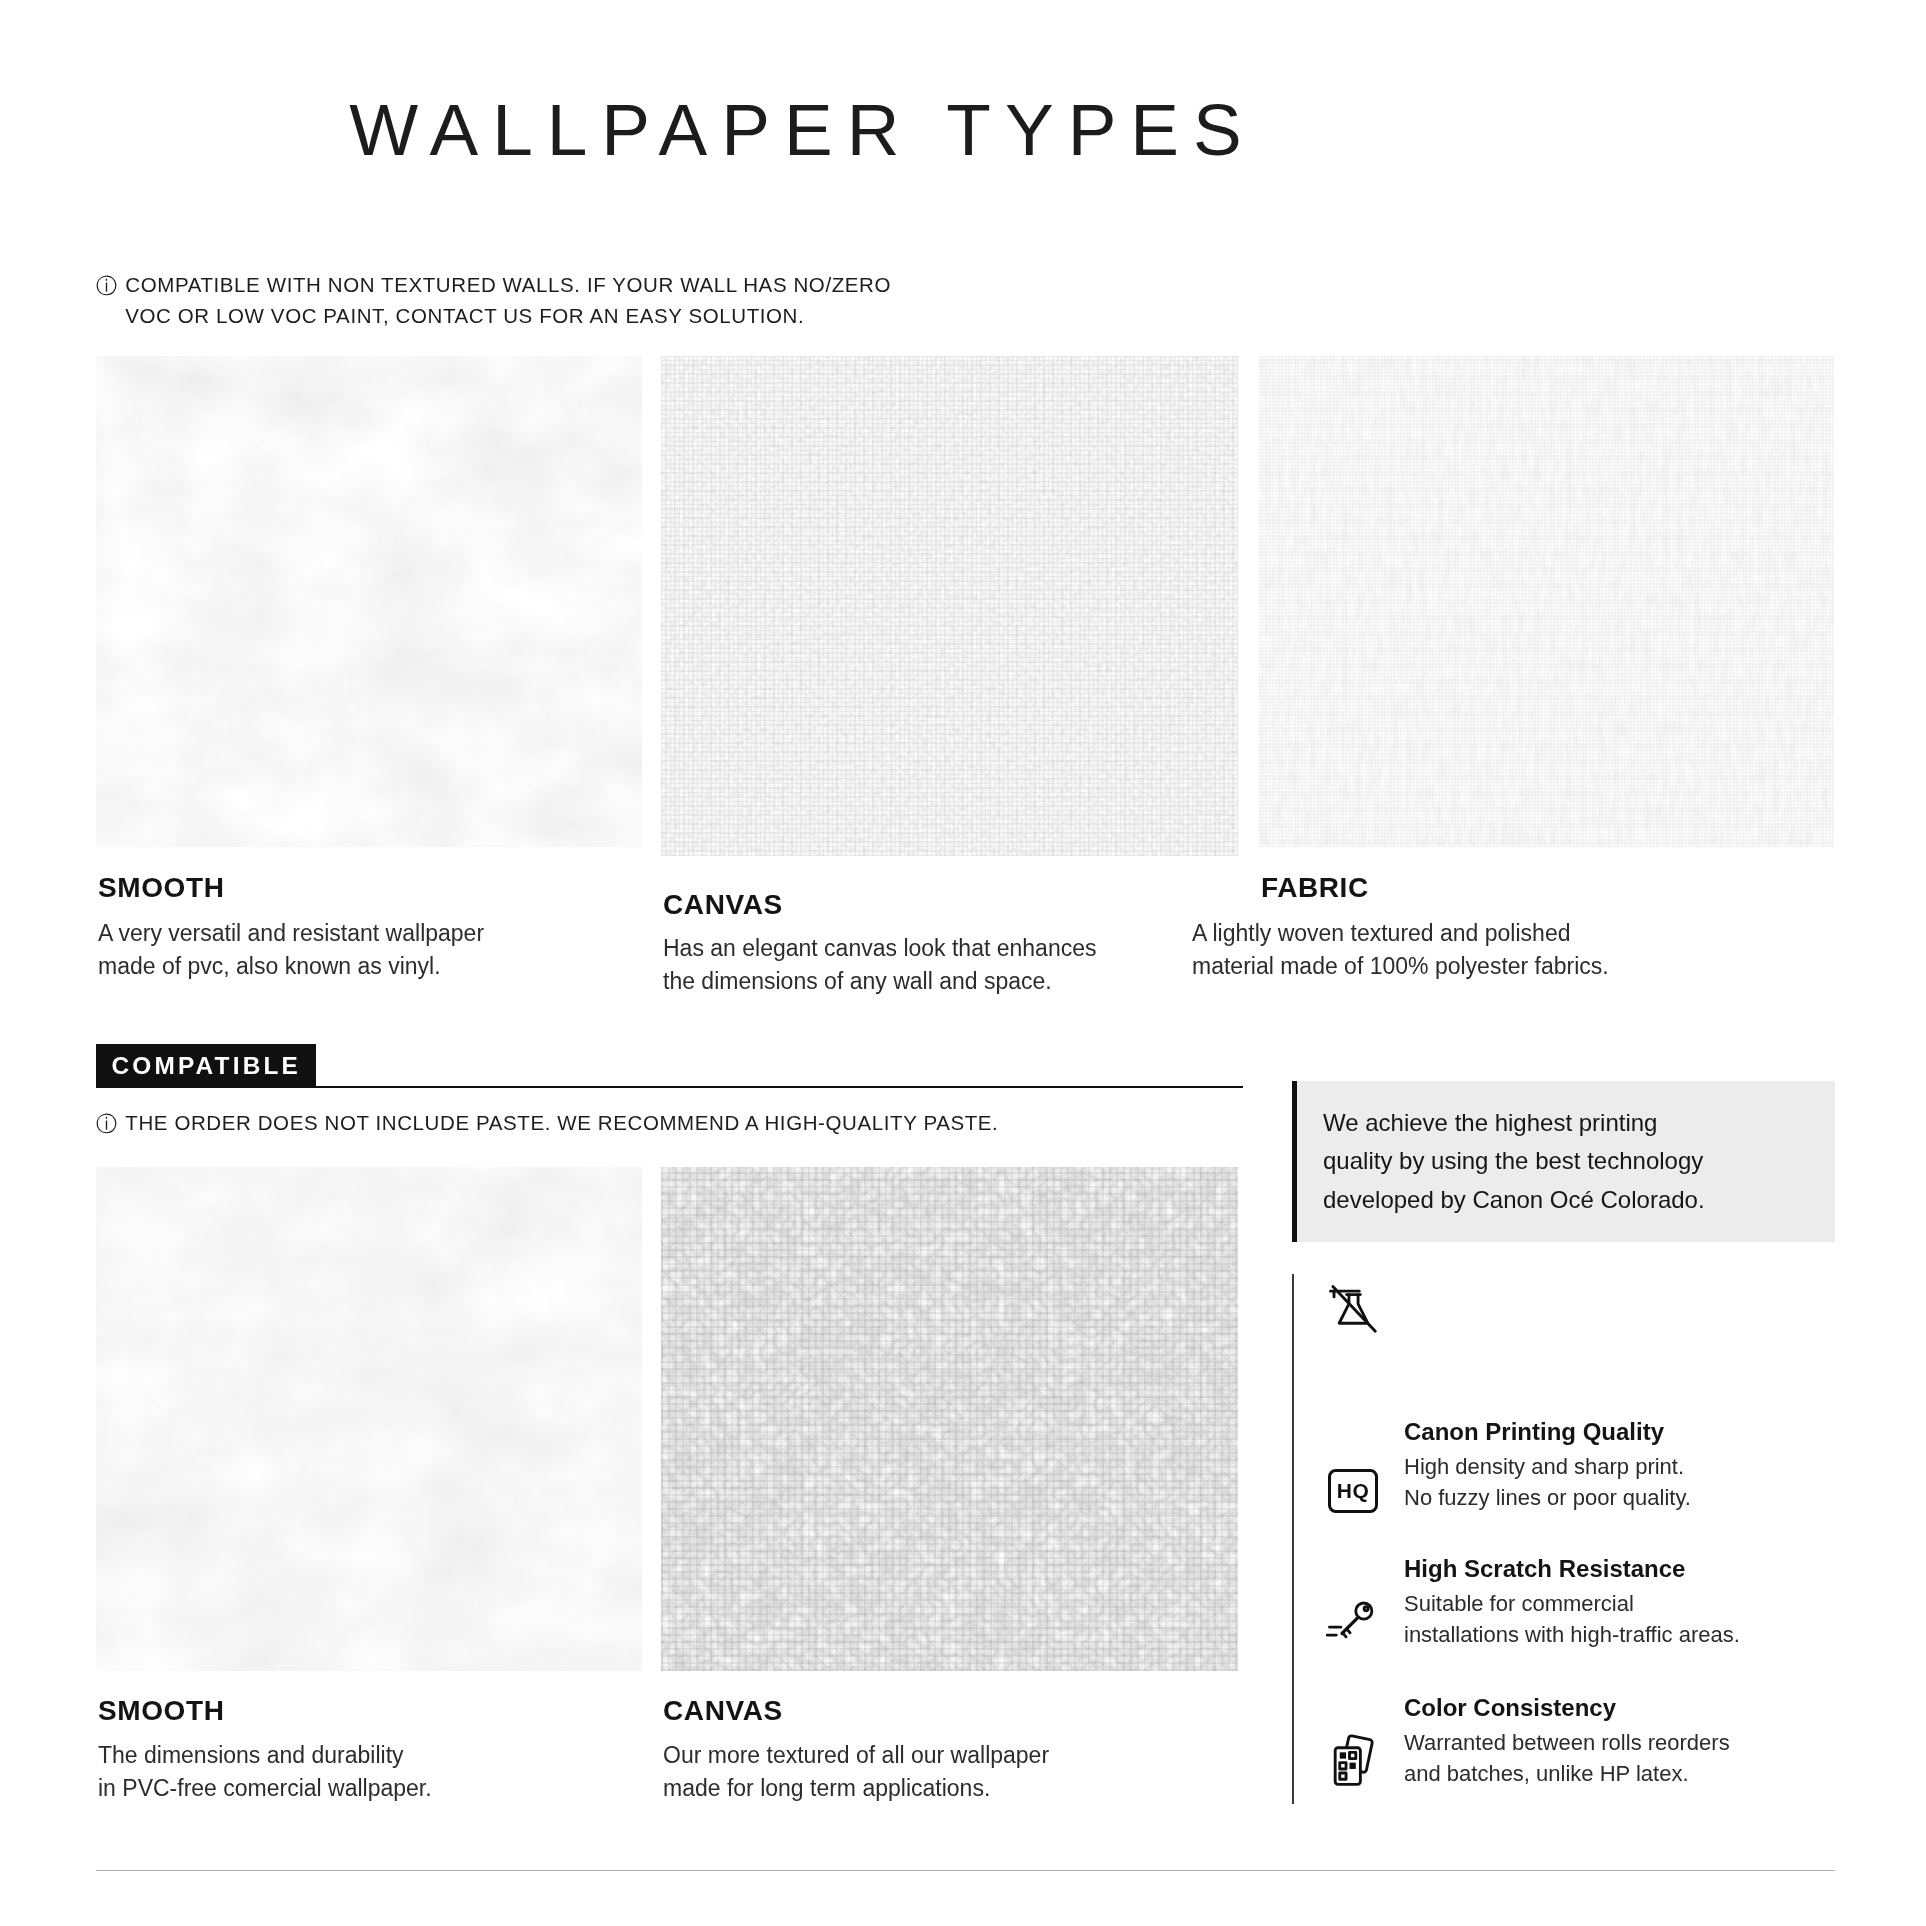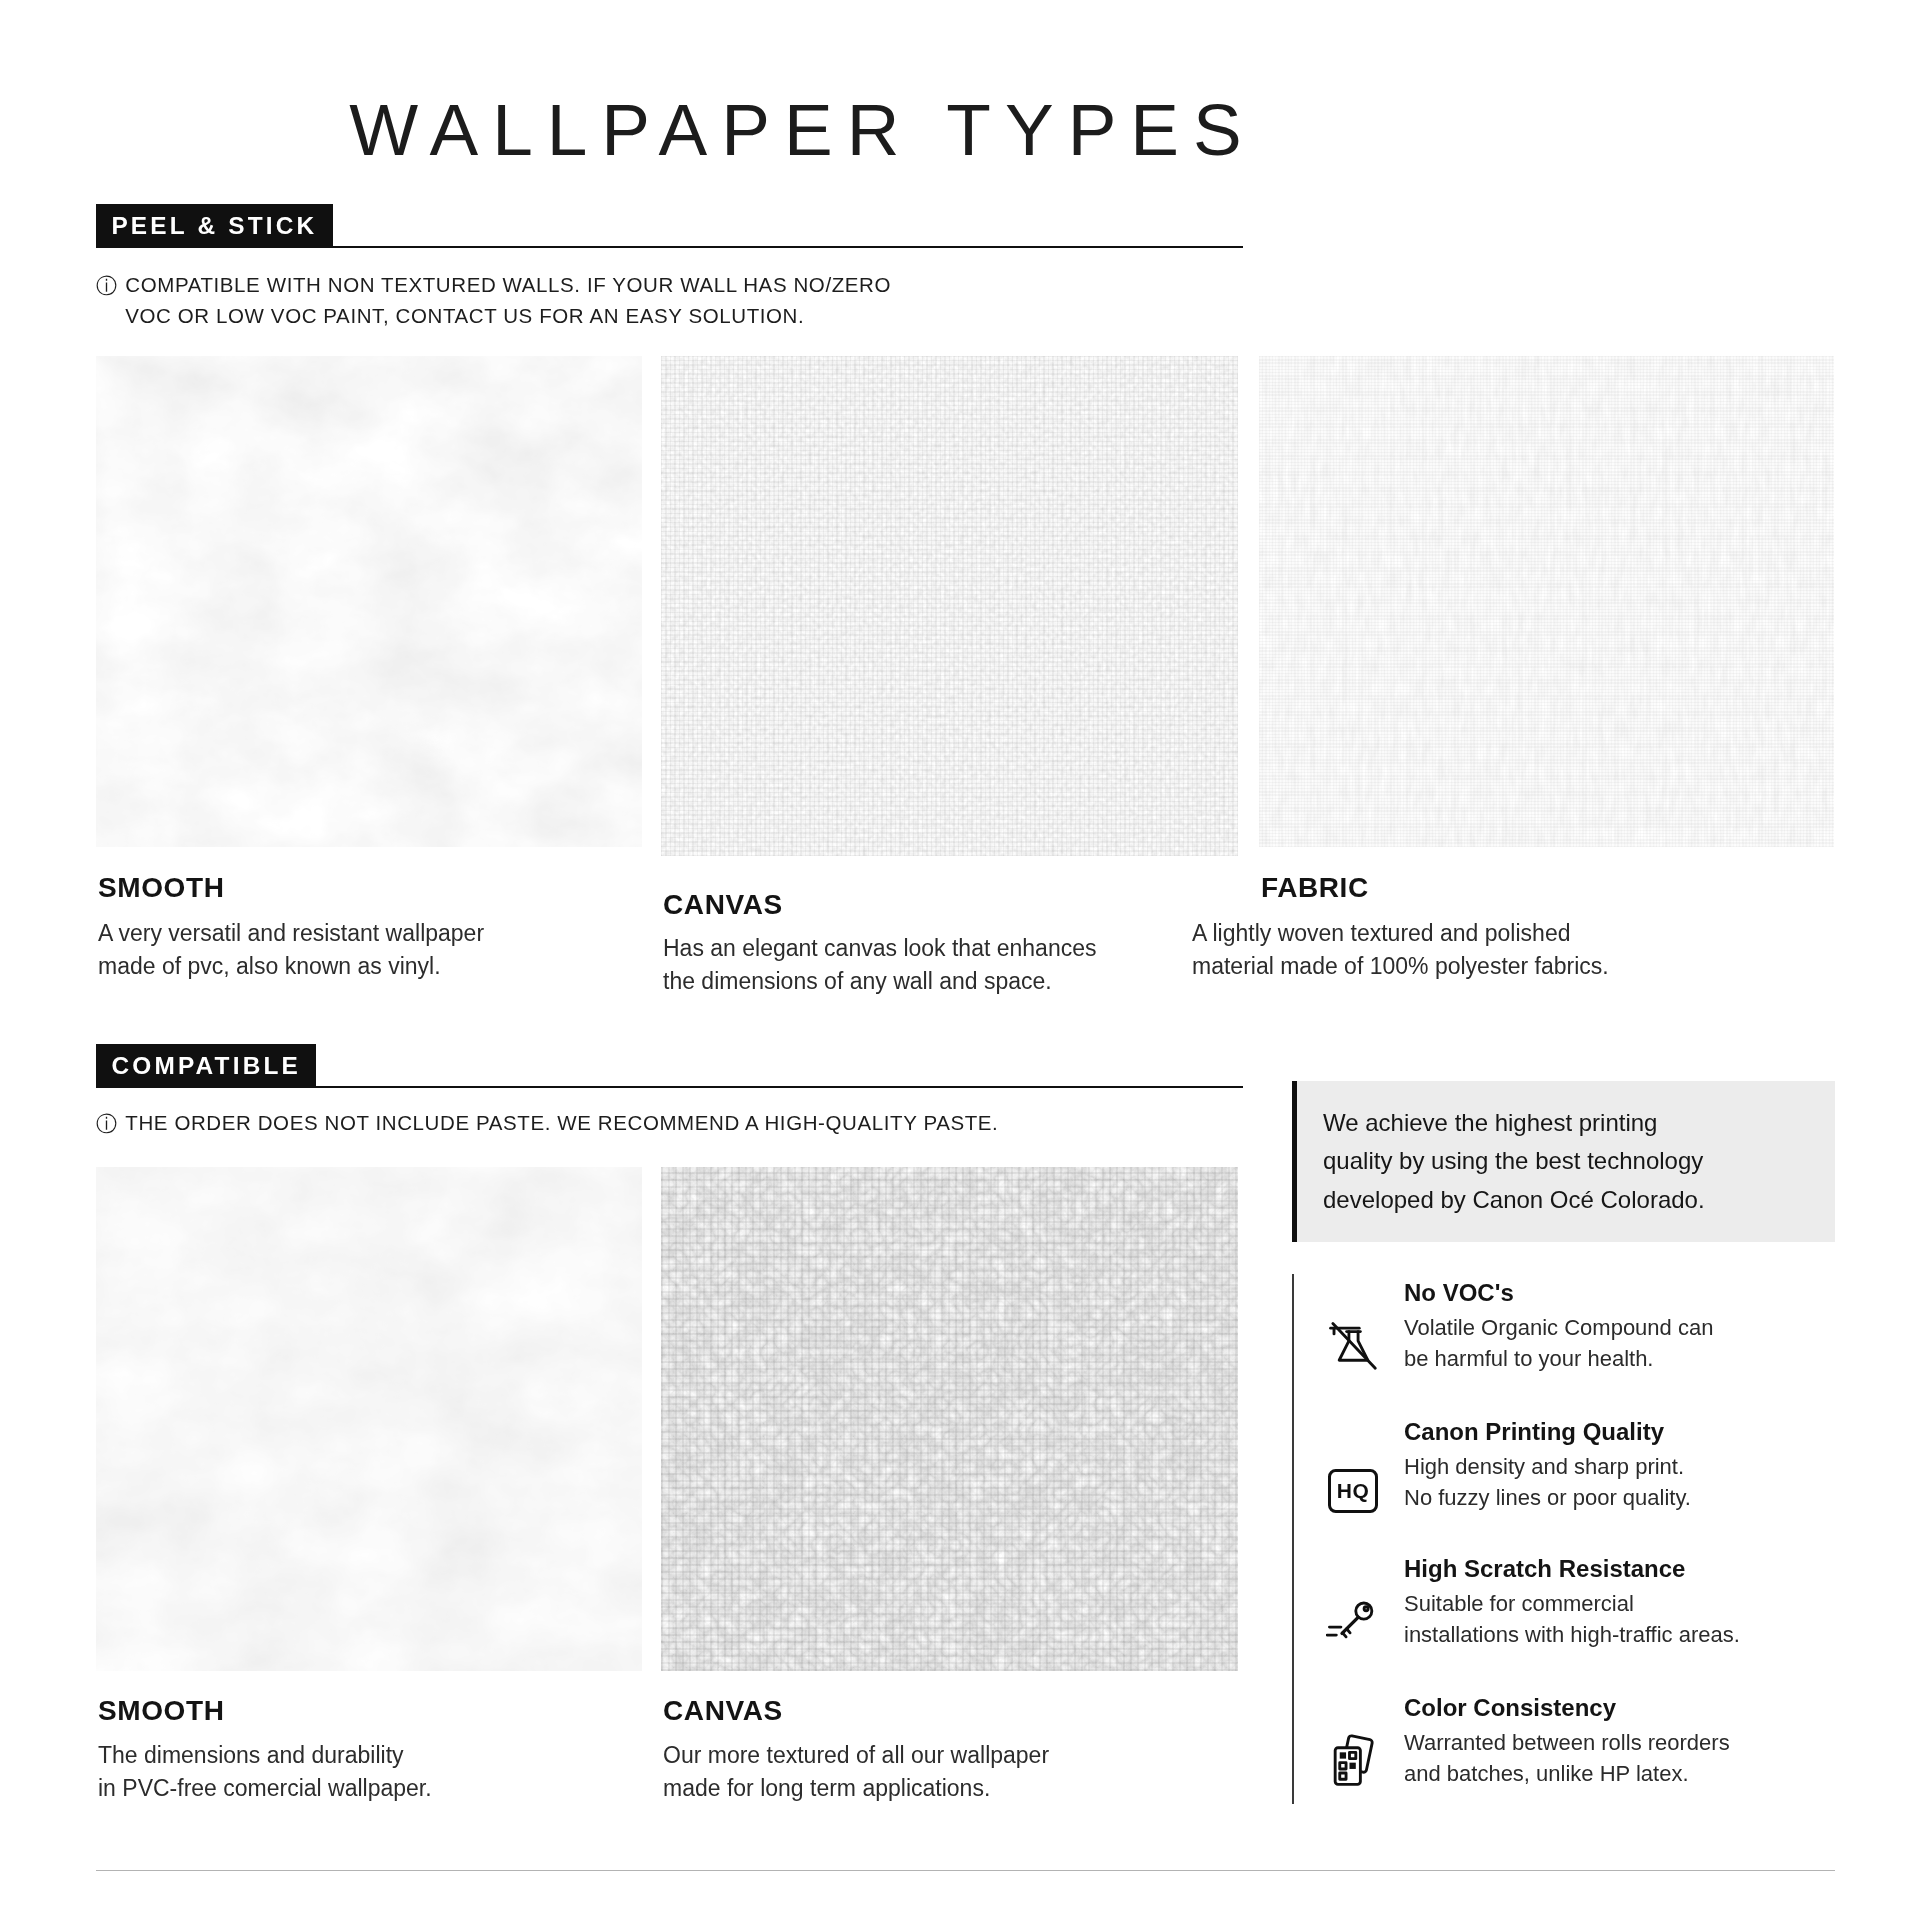--- a/index.html
+++ b/index.html
@@ -86,23 +86,20 @@
   .icon-svg { width:55px; height:55px; }
   .bottom-rule { position:absolute; left:96px; top:1870px; width:1739px; height:1.3px; background:#b3b3b3; }
 </style>
 </head>
 <body>
 
 <div class="canvas">
 
   <h1 class="title">WALLPAPER TYPES</h1>
 
-  <div class="sec-header ps">
-    <span class="sec-label">PEEL &amp; STICK</span>
-  </div>
 
   <div class="note ps">
     <span class="info-glyph">ⓘ</span>
     <span class="note-text">COMPATIBLE WITH NON TEXTURED WALLS. IF YOUR WALL HAS NO/ZERO
 VOC OR LOW VOC PAINT, CONTACT US FOR AN EASY SOLUTION.</span>
   </div>
 
   <div class="swatch sw-ps-1">
     <svg preserveAspectRatio="none" viewBox="0 0 851 765" width="546" height="491">
       <defs>
@@ -230,25 +227,20 @@
   <div class="feature feat1">
     <div class="f-icon">
       <svg class="icon-svg" viewBox="0 0 96 96" fill="none" stroke="#101010" stroke-width="5" stroke-linecap="round" stroke-linejoin="round">
         <path d="M8 16 H58"></path>
         <path d="M14 16 V26"></path>
         <path d="M40 22 V38 L23 72 H73 L56 38 V22"></path>
         <path d="M36 22 H60"></path>
         <path d="M12 8 L86 86"></path>
       </svg>
     </div>
-    <div class="f-text">
-      <div class="f-title">No VOC's</div>
-      <div class="f-desc">Volatile Organic Compound can
-be harmful to your health.</div>
-    </div>
   </div>
 
   <div class="feature feat2">
     <div class="f-icon">
       <div class="hq-box">HQ</div>
     </div>
     <div class="f-text">
       <div class="f-title">Canon Printing Quality</div>
       <div class="f-desc">High density and sharp print.
 No fuzzy lines or poor quality.</div>

